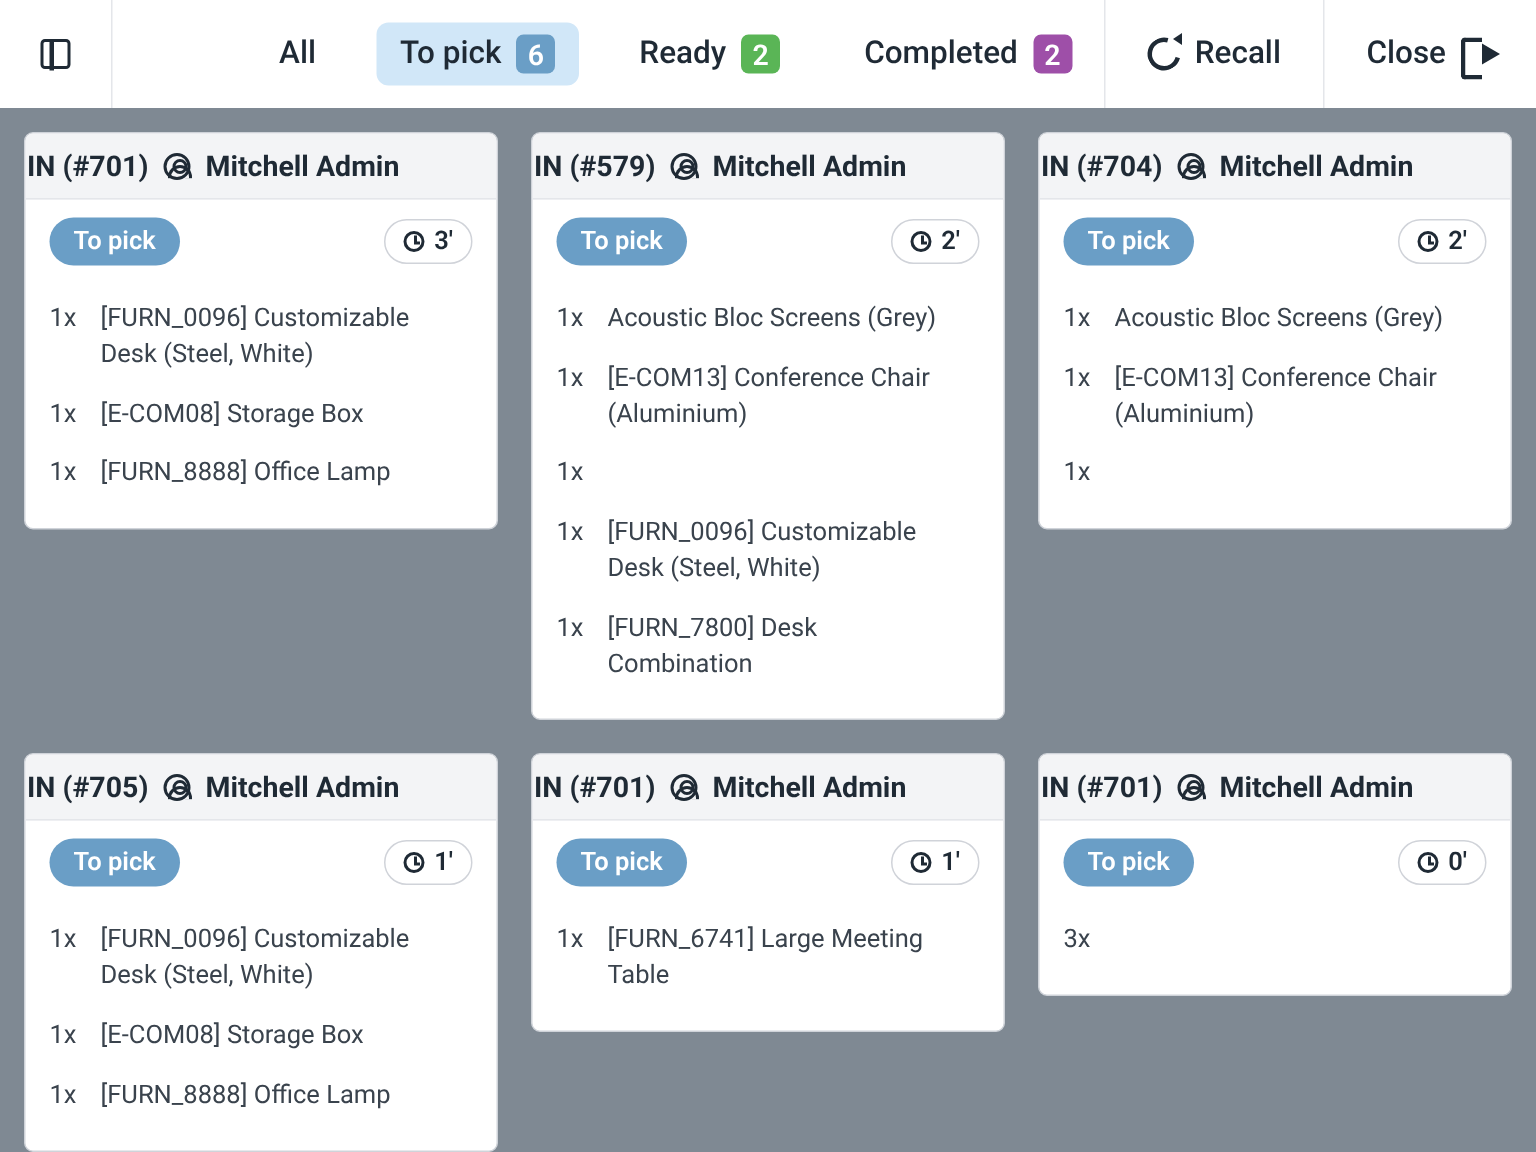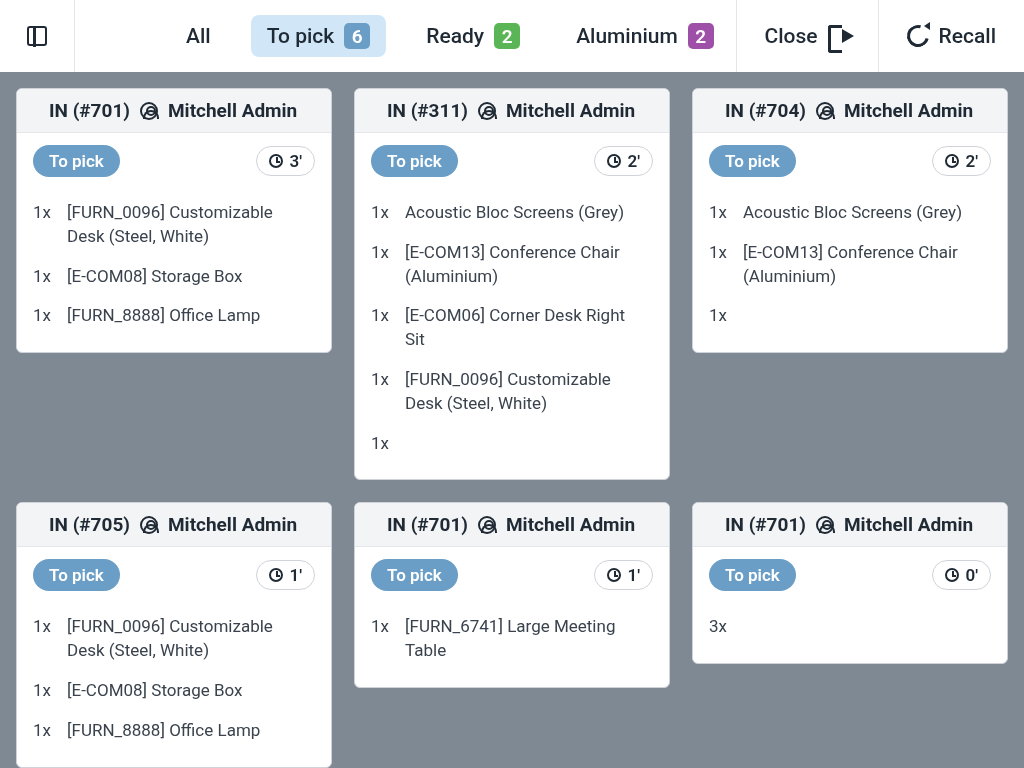--- a/index.html
+++ b/index.html
@@ -27,21 +27,21 @@
   .recall-icon::after { content:""; position:absolute; right:-1px; top:-3px; width:0; height:0; border-right:6px solid #1f2a35; border-top:4px solid transparent; border-bottom:4px solid transparent; transform: rotate(0deg); }
 
   .exit-icon { display:inline-block; width:22px; height:22px; position:relative; }
   .exit-icon::before { content:""; position:absolute; left:0; top:0; width:11px; height:22px; border:3px solid #1f2a35; border-right:none; border-radius:3px 0 0 3px; }
   .exit-icon::after { content:""; position:absolute; right:-4px; top:4px; width:0; height:0; border-left:12px solid #1f2a35; border-top:7px solid transparent; border-bottom:7px solid transparent; }
 
   
   .cards { display: grid; grid-template-columns: repeat(3, 1fr); gap: 22px; padding: 16px; align-items: start; }
   .card { background: #ffffff; border: 1px solid #cfd3d9; border-radius: 6px; overflow: hidden; }
 
-  .card-head { display:flex; align-items:center; gap:10px; padding: 10px 16px 10px 32px; font-size: 19px; font-weight: 700; color: #1f2a35; background: #f3f4f6; border-bottom:1px solid #e4e6ea; }
+  .card-head { display:flex; align-items:center; gap:10px; padding: 10px 16px 10px 1px; font-size: 19px; font-weight: 700; color: #1f2a35; background: #f3f4f6; border-bottom:1px solid #e4e6ea; }
   .user-icon { display:inline-block; width:18px; height:18px; position:relative; border:2px solid #1f2a35; border-radius:50%; }
   .user-icon::after { content:""; position:absolute; left:4px; top:2px; width:6px; height:6px; border:2px solid #1f2a35; border-radius:50%; }
   .user-icon::before { content:""; position:absolute; left:1px; bottom:-1px; width:12px; height:7px; border:2px solid #1f2a35; border-bottom:none; border-radius:8px 8px 0 0; }
 
   .card-status { display:flex; align-items:center; justify-content:space-between; padding: 12px 16px; }
   .pill { display:inline-flex; align-items:center; padding:6px 16px; border-radius:999px; font-size:17px; font-weight:600; }
   .pill.blue { background:#6a9ec6; color:#fff; }
   .timer { display:inline-flex; align-items:center; gap:6px; border:1px solid #d0d3d9; border-radius:999px; padding:4px 12px; font-size:17px; font-weight:600; color:#1f2a35; background:#fff; }
   .clock-icon { display:inline-block; width:14px; height:14px; border:2px solid #1f2a35; border-radius:50%; position:relative; }
   .clock-icon::after { content:""; position:absolute; left:5px; top:1px; width:2px; height:5px; background:#1f2a35; }
@@ -65,34 +65,34 @@
       </div>
       <div class="tab active">
         <span>To pick</span>
         <span class="badge blue">6</span>
       </div>
       <div class="tab">
         <span>Ready</span>
         <span class="badge green">2</span>
       </div>
       <div class="tab">
-        <span>Aluminium</span>
+        <span>Completed</span>
         <span class="badge purple">2</span>
       </div>
     </div>
 
   <div class="tb-right">
+    <div class="tb-btn">
+      <span class="recall-icon"></span>
+      <span>Recall</span>
+    </div>
     <div class="tb-btn">
       <span>Close</span>
       <span class="exit-icon"></span>
     </div>
-    <div class="tb-btn">
-      <span class="recall-icon"></span>
-      <span>Recall</span>
-    </div>
   </div>
 </div>
 
 <div class="cards" id="cards">
     <div class="card">
       <div class="card-head">
         <span>IN (#701)</span>
         <span class="user-icon"></span>
         <span>Mitchell Admin</span>
       </div>
@@ -113,21 +113,21 @@
           <span>[E-COM08] Storage Box</span>
         </div>
         <div class="line">
           <span class="qty">1x</span>
           <span>[FURN_8888] Office Lamp</span>
         </div>
       </div>
     </div>
     <div class="card">
       <div class="card-head">
-        <span>IN (#311)</span>
+        <span>IN (#579)</span>
         <span class="user-icon"></span>
         <span>Mitchell Admin</span>
       </div>
       <div class="card-status">
         <span class="pill blue">To pick</span>
         <span class="timer">
           <span class="clock-icon"></span>
           <span>2'</span>
         </span>
       </div>
@@ -135,28 +135,28 @@
         <div class="line">
           <span class="qty">1x</span>
           <span>Acoustic Bloc Screens (Grey)</span>
         </div>
         <div class="line">
           <span class="qty">1x</span>
           <span>[E-COM13] Conference Chair (Aluminium)</span>
         </div>
         <div class="line">
           <span class="qty">1x</span>
-          <span>[E-COM06] Corner Desk Right Sit</span>
         </div>
         <div class="line">
           <span class="qty">1x</span>
           <span>[FURN_0096] Customizable Desk (Steel, White)</span>
         </div>
         <div class="line">
           <span class="qty">1x</span>
+          <span>[FURN_7800] Desk Combination</span>
         </div>
       </div>
     </div>
     <div class="card">
       <div class="card-head">
         <span>IN (#704)</span>
         <span class="user-icon"></span>
         <span>Mitchell Admin</span>
       </div>
       <div class="card-status">

